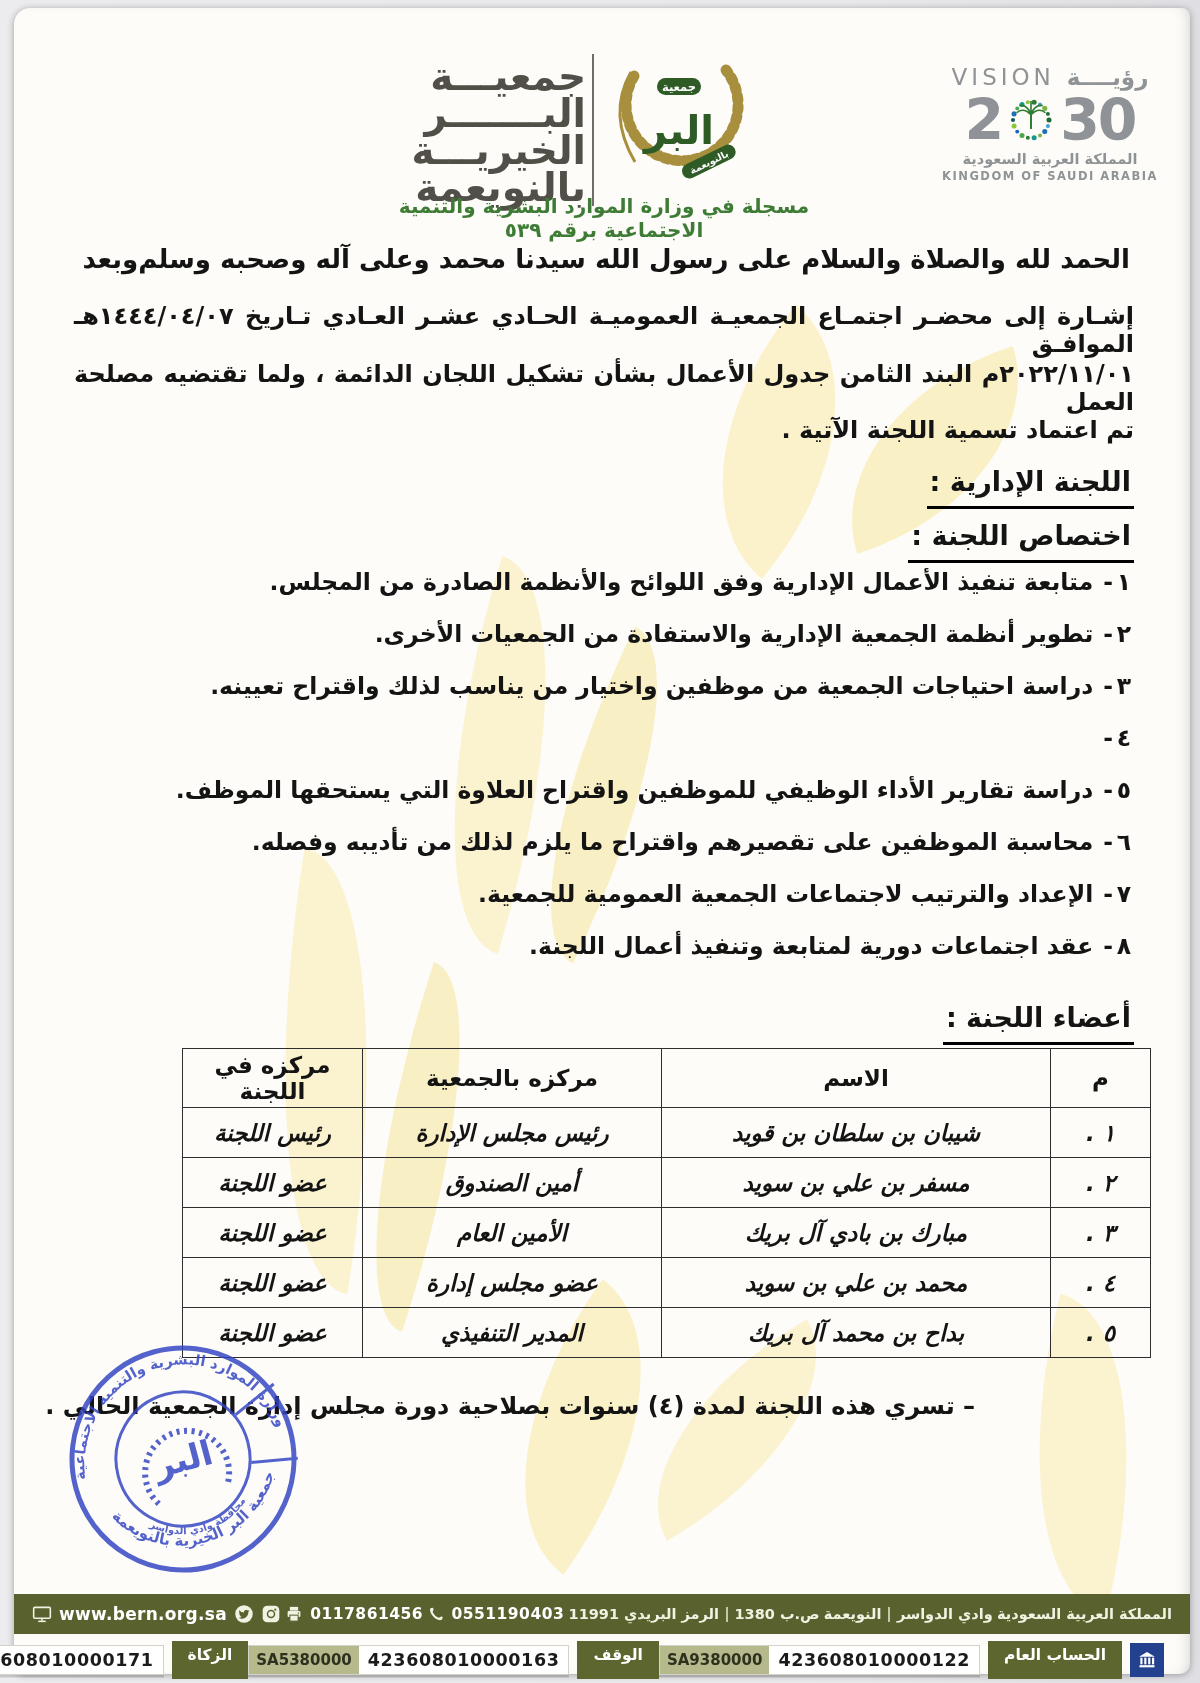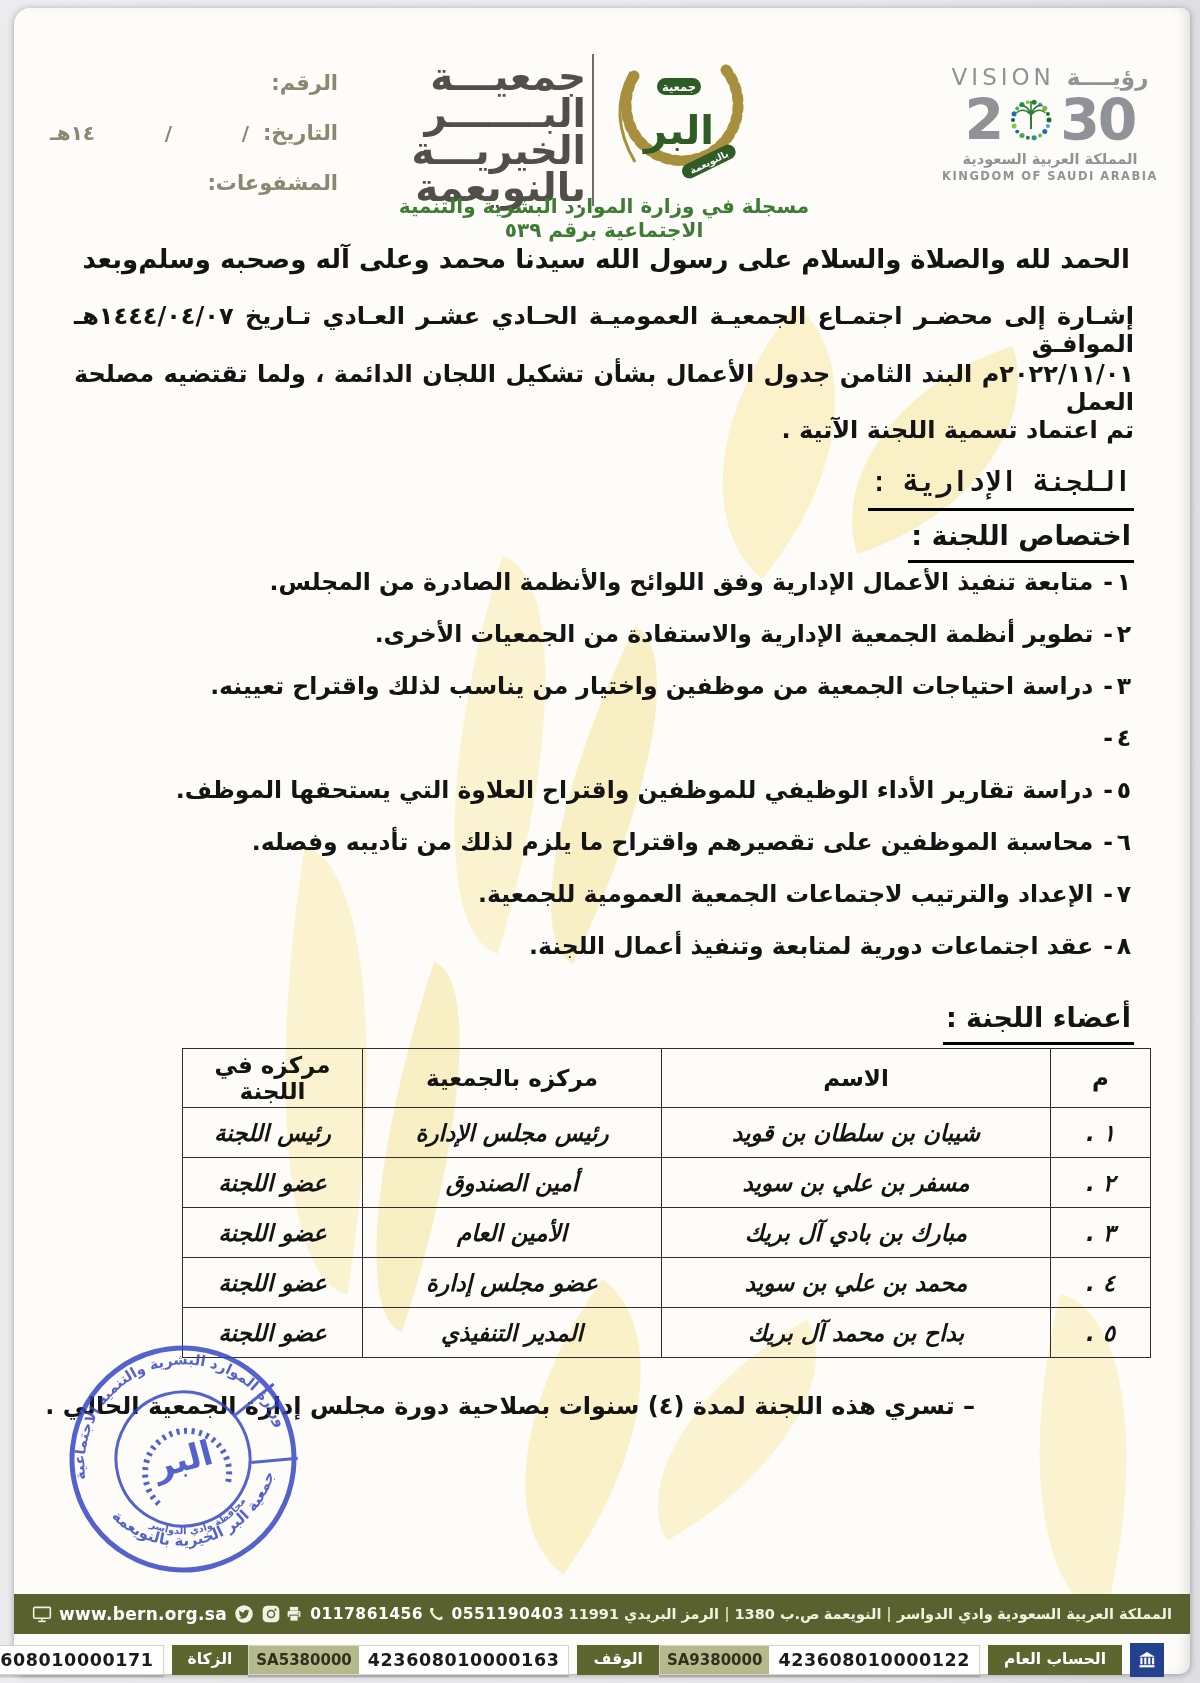--- a/index.html
+++ b/index.html
@@ -68,52 +68,40 @@
     display:flex;direction:rtl;align-items:center;justify-content:space-between;padding:0 18px;box-sizing:border-box;
     color:#f1f2e2;font-size:14.5px;font-weight:600;}
   .fgroup{display:flex;align-items:center;gap:7px;white-space:nowrap;}
   .fnum{font-size:15.5px;font-weight:700;color:#ffffff;letter-spacing:.5px;}
   .vsep{width:1.5px;height:15px;background:#e8ead2;opacity:.75;}
   .web{font-size:17px;font-weight:800;color:#ffffff;letter-spacing:.3px;}
   .accounts{position:absolute;z-index:6;left:0;top:1632px;width:1176px;height:40px;display:flex;direction:rtl;
     align-items:center;justify-content:space-between;padding:0 26px;box-sizing:border-box;}
   .acct{display:flex;align-items:center;gap:8px;}
   .acct-icon{width:34px;height:34px;background:#23418f;display:flex;align-items:center;justify-content:center;}
-  .badge{background:#5d662f;color:#fff;font-size:15.5px;font-weight:700;padding:5px 16px 7px;white-space:nowrap;}
+  .badge{background:#5d662f;color:#fff;font-size:15.5px;font-weight:700;padding:5px 16px 15px;white-space:nowrap;}
   .iban{display:flex;direction:ltr;align-items:stretch;border:1px solid #d3d3c8;box-shadow:0 2.5px 0 rgba(0,0,0,.16);}
   .iban-prefix{background:#b5b98c;color:#30301e;font-weight:700;font-size:15px;padding:4px 7px;display:flex;align-items:center;}
   .iban-num{background:#fff;color:#1b1b1b;font-weight:700;font-size:17.5px;letter-spacing:.6px;padding:4px 9px;display:flex;align-items:center;}
 </style>
 </head>
 <body>
 
 <div class="paper">
 
   <div class="leaf" style="left:690px;top:318px;width:150px;height:232px;background:#fbf2cc;transform:rotate(40deg);"></div>
   <div class="leaf" style="left:846px;top:336px;width:150px;height:212px;background:#faf0c6;transform:rotate(72deg);"></div>
   <div class="leaf" style="left:430px;top:556px;width:112px;height:382px;background:#fbf3d0;transform:rotate(17deg);"></div>
   <div class="leaf" style="left:544px;top:622px;width:92px;height:330px;background:#f9efc5;transform:rotate(26deg);"></div>
   <div class="leaf" style="left:256px;top:846px;width:112px;height:434px;background:#fbf3d0;transform:rotate(9deg);"></div>
   <div class="leaf" style="left:362px;top:958px;width:84px;height:362px;background:#f9efc5;transform:rotate(18deg);"></div>
   <div class="leaf" style="left:498px;top:1288px;width:142px;height:262px;background:#faf1c9;transform:rotate(36deg);"></div>
   <div class="leaf" style="left:662px;top:1306px;width:122px;height:232px;background:#fbf3d0;transform:rotate(60deg);"></div>
   <div class="leaf" style="left:1008px;top:1296px;width:122px;height:302px;background:#fbf3d0;transform:rotate(14deg);"></div>
 
-  <div class="meta">
-    <div class="mrow">
-      <span class="mlabel">الرقم:</span>
-    </div>
-    <div class="mrow">
-      <span class="mlabel">التاريخ:</span>
-      <span class="mvalue">/          /          ١٤هـ</span>
-    </div>
-    <div class="mrow">
-      <span class="mlabel">المشفوعات:</span>
-    </div>
-  </div>
 
   <div class="wordmark">
     <div class="wline">جمعيـــة</div>
     <div class="wline">البـــــــر</div>
     <div class="wline">الخيريـــة</div>
     <div class="wline">بالنويعمة</div>
   </div>
   <div class="logo-divider"></div>
 
   <div class="org-logo">
@@ -171,21 +159,21 @@
 
   <div class="hamd">
     <span>الحمد لله والصلاة والسلام على رسول الله سيدنا محمد وعلى آله وصحبه وسلم</span>
     <span>وبعد</span>
   </div>
 
   <div class="introline" style="top:294px;">إشـارة إلى محضـر اجتمـاع الجمعيـة العموميـة الحـادي عشـر العـادي تـاريخ ١٤٤٤/٠٤/٠٧هـ الموافـق</div>
   <div class="introline" style="top:352px;">٢٠٢٢/١١/٠١م  البند الثامن جدول الأعمال بشأن تشكيل اللجان الدائمة ، ولما تقتضيه مصلحة العمل</div>
   <div class="intro3">تم اعتماد تسمية اللجنة الآتية .</div>
 
-  <div class="sec-title" style="top:458px;font-family:Liberation Mono, monospace;">اللجنة الإدارية :</div>
+  <div class="sec-title" style="top:458px;">اللجنة الإدارية :</div>
   <div class="sec-title" style="top:512px;">اختصاص اللجنة :</div>
 
   <div class="duties">
     <div class="duty">
         <span class="dnum">١</span>
         <span class="ddash">-</span>
         <span class="dtext">متابعة تنفيذ الأعمال الإدارية وفق اللوائح والأنظمة الصادرة من المجلس.</span>
       </div>
     <div class="duty">
         <span class="dnum">٢</span>

